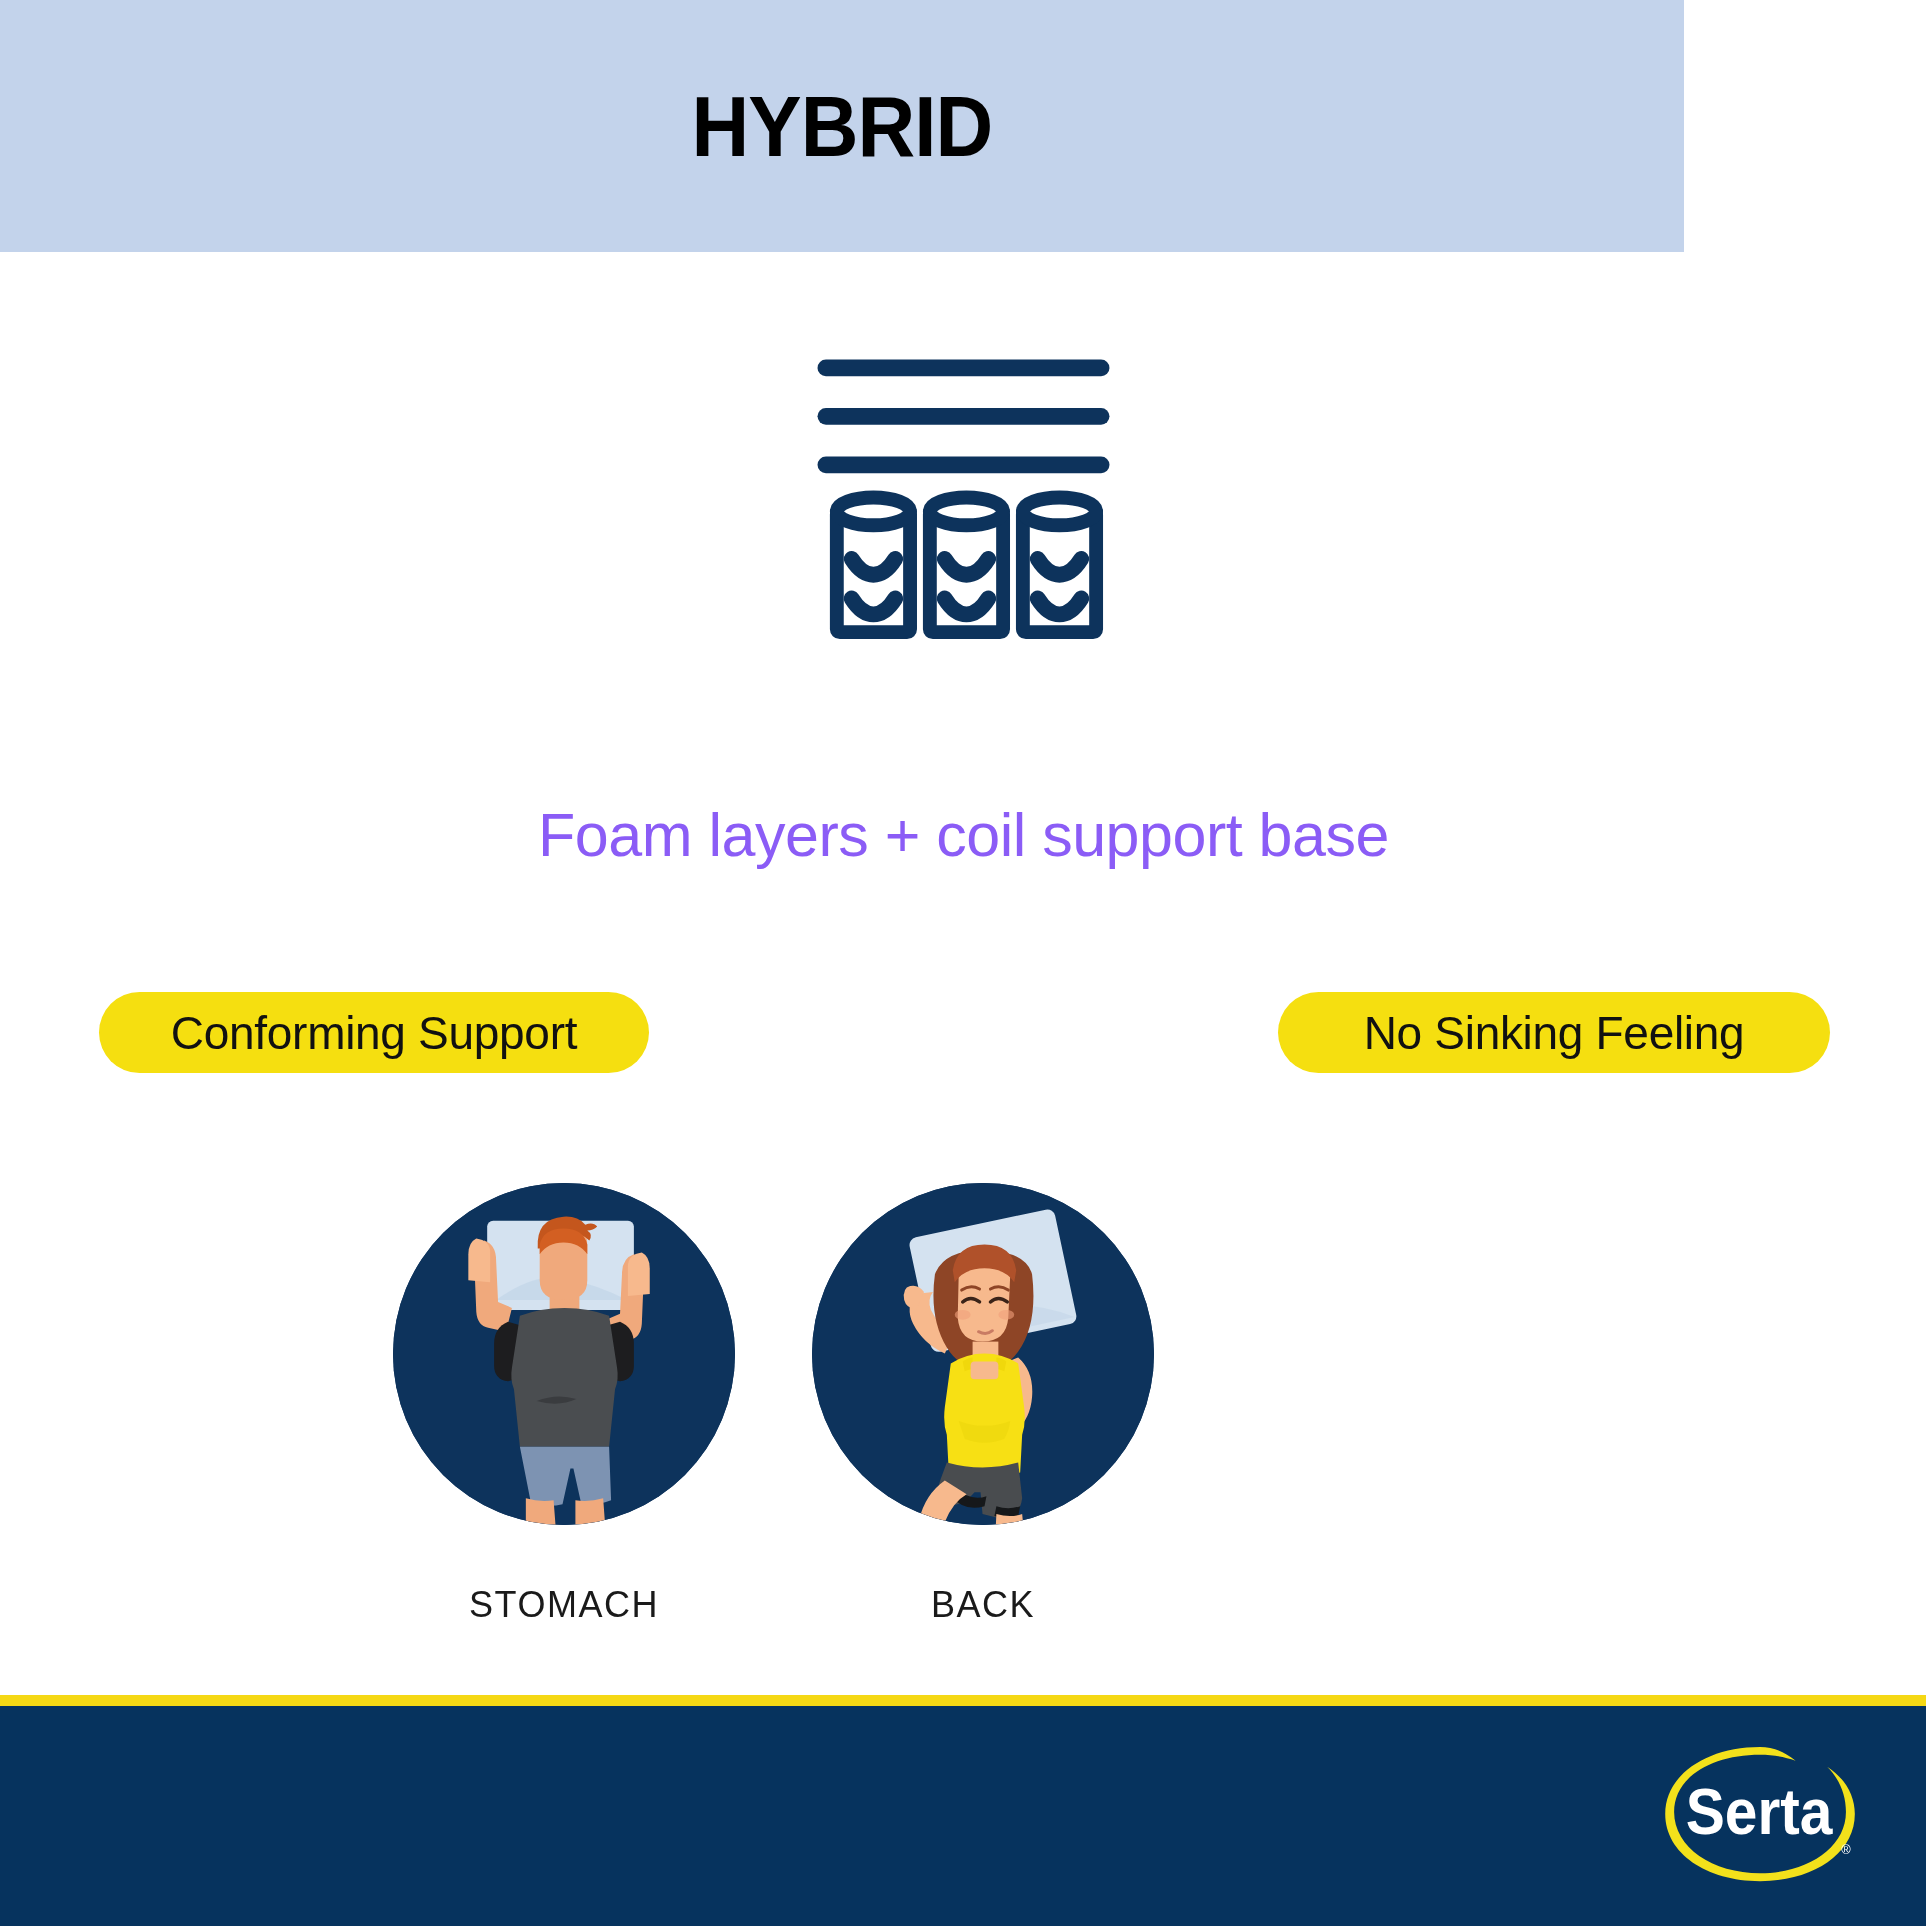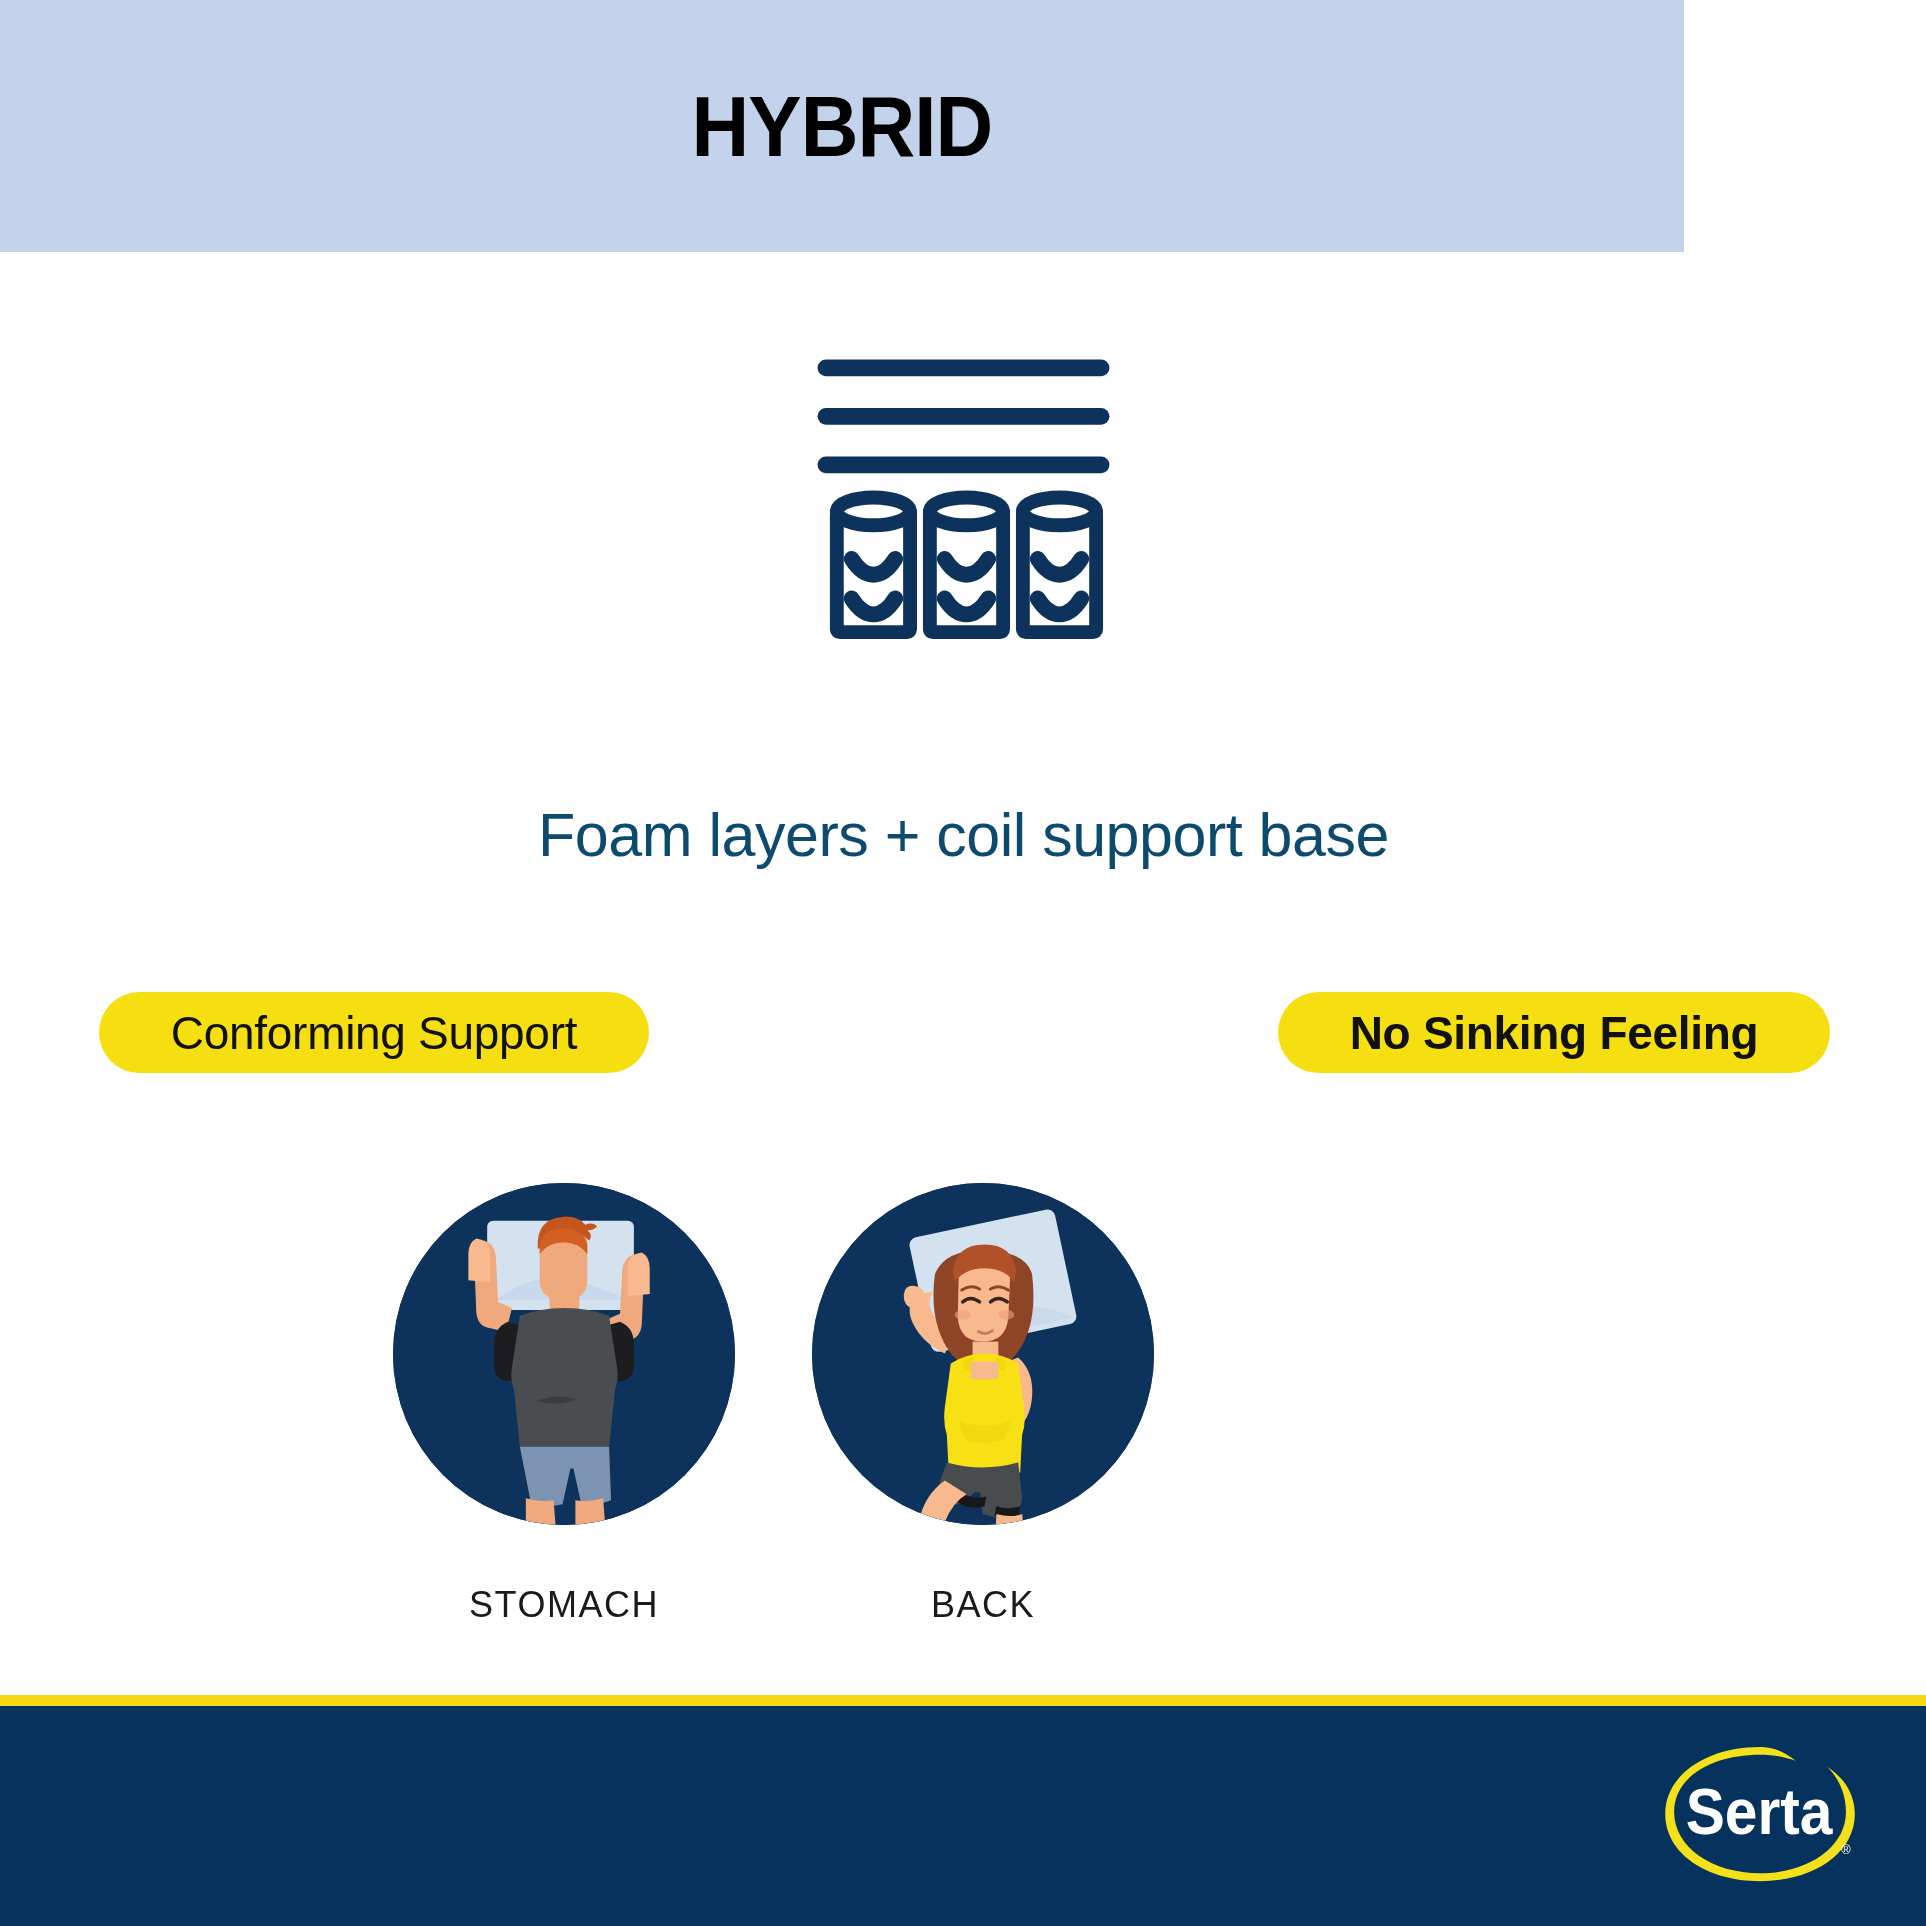--- a/index.html
+++ b/index.html
@@ -49,21 +49,21 @@
   
   .subtitle {
     position: absolute;
     left: 0;
     top: 797px;
     width: 1927px;
     text-align: center;
     font-family: "Liberation Sans", sans-serif;
     font-weight: 400;
     font-size: 61px;
-    color: #0c4a6e;
+    color: #8b5cf6;
     letter-spacing: -0.5px;
     line-height: 1.25;
   }
 
   
   .pill-row {
     position: absolute;
     left: 99px;
     top: 992px;
     width: 1731px;
@@ -82,21 +82,21 @@
     padding: 12px 30px;
     box-sizing: border-box;
     font-family: "Liberation Sans", sans-serif;
     font-weight: 400;
     font-size: 46px;
     color: #111111;
     letter-spacing: -0.3px;
     white-space: nowrap;
   }
   .pill-0 { flex: 0 0 550px; }
-  .pill-1 { flex: 0 0 552px; font-weight: bold; }
+  .pill-1 { flex: 0 0 552px; }
   .pill-2 { flex: 0 0 550px; }
 
   
   .sleepers {
     position: absolute;
     top: 1183px;
     left: 0;
     width: 1547px;
     display: flex;
     justify-content: center;

